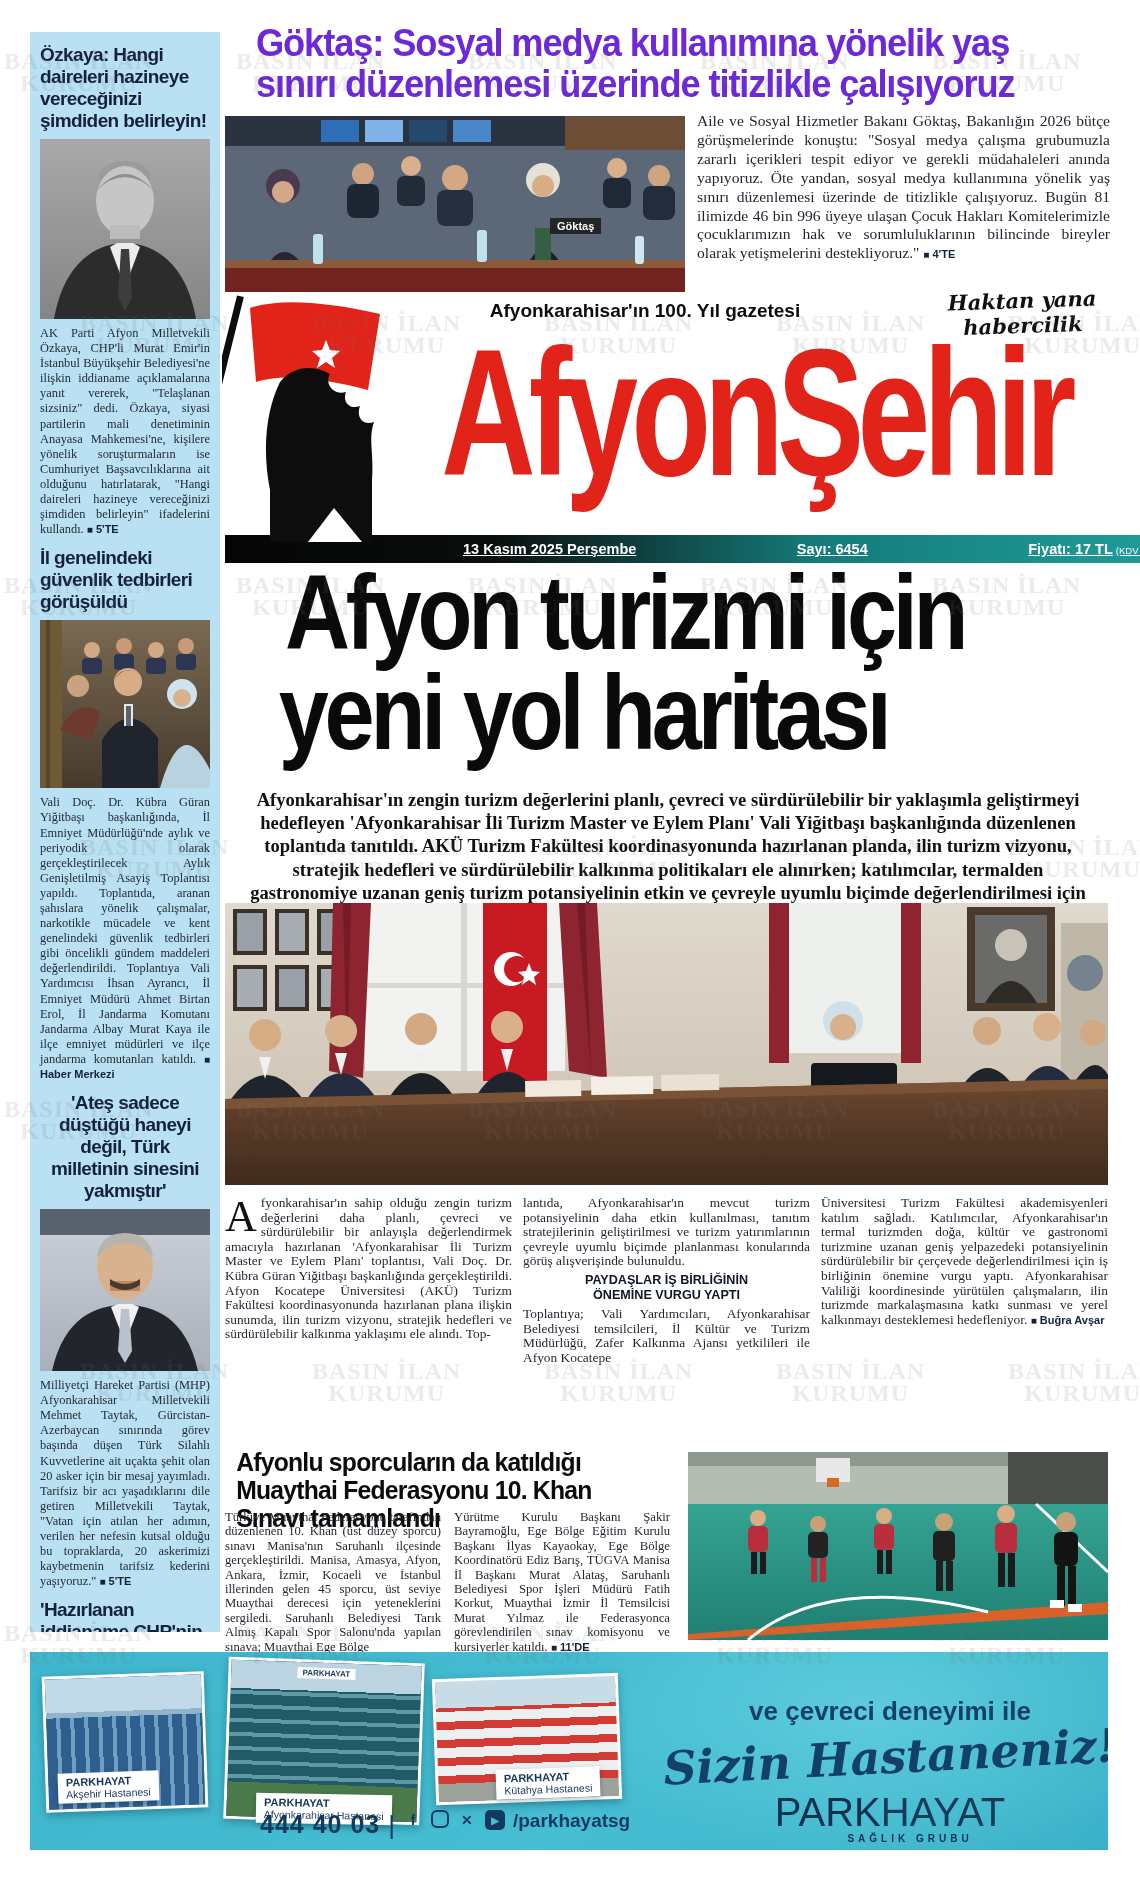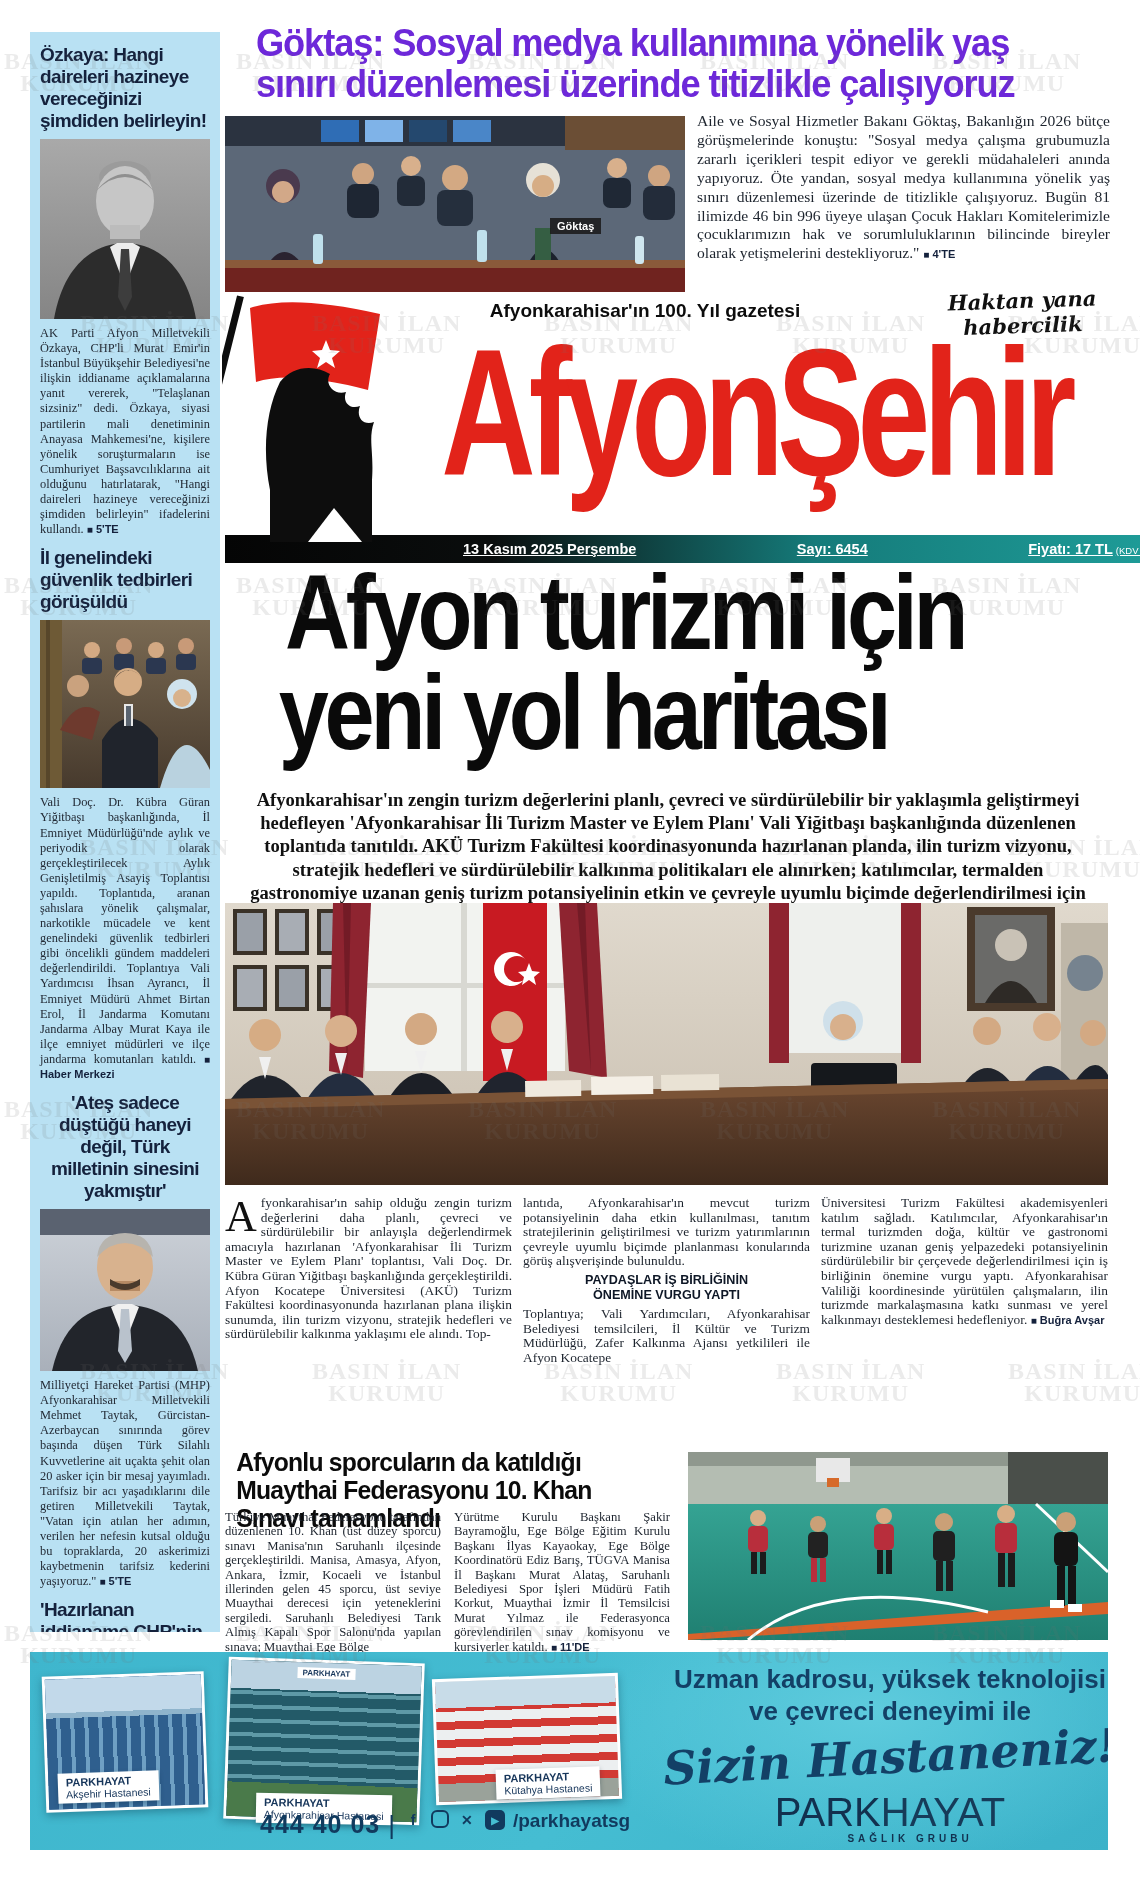--- a/index.html
+++ b/index.html
@@ -520,21 +520,20 @@
   </div>
   <div class="adchip" style="left:226px;top:142px;transform:rotate(1deg);">
     <span class="b1">PARKHAYAT</span>
       <span class="b2">Afyonkarahisar Hastanesi</span>
   </div>
   <div class="adchip" style="left:466px;top:116px;transform:rotate(-2deg);">
     <span class="b1">PARKHAYAT</span>
       <span class="b2">Kütahya Hastanesi</span>
   </div>
 
-  <div id="ad-line1" style="top:12px;">Uzman kadrosu, yüksek teknolojisi</div>
   <div id="ad-line2" style="top:44px;">ve çevreci deneyimi ile</div>
   <div id="ad-script">Sizin Hastaneniz!</div>
   <div id="ad-brand"><span class="bold">PARK</span><span class="thin">HAYAT</span></div>
   <div id="ad-brand-sub">SAĞLIK GRUBU</div>
 
   <div id="ad-contact">
     <span class="phone">444 40 03</span>
     <span class="div">|</span>
     <span class="ico">f</span>
     <span class="ico ig"></span>

